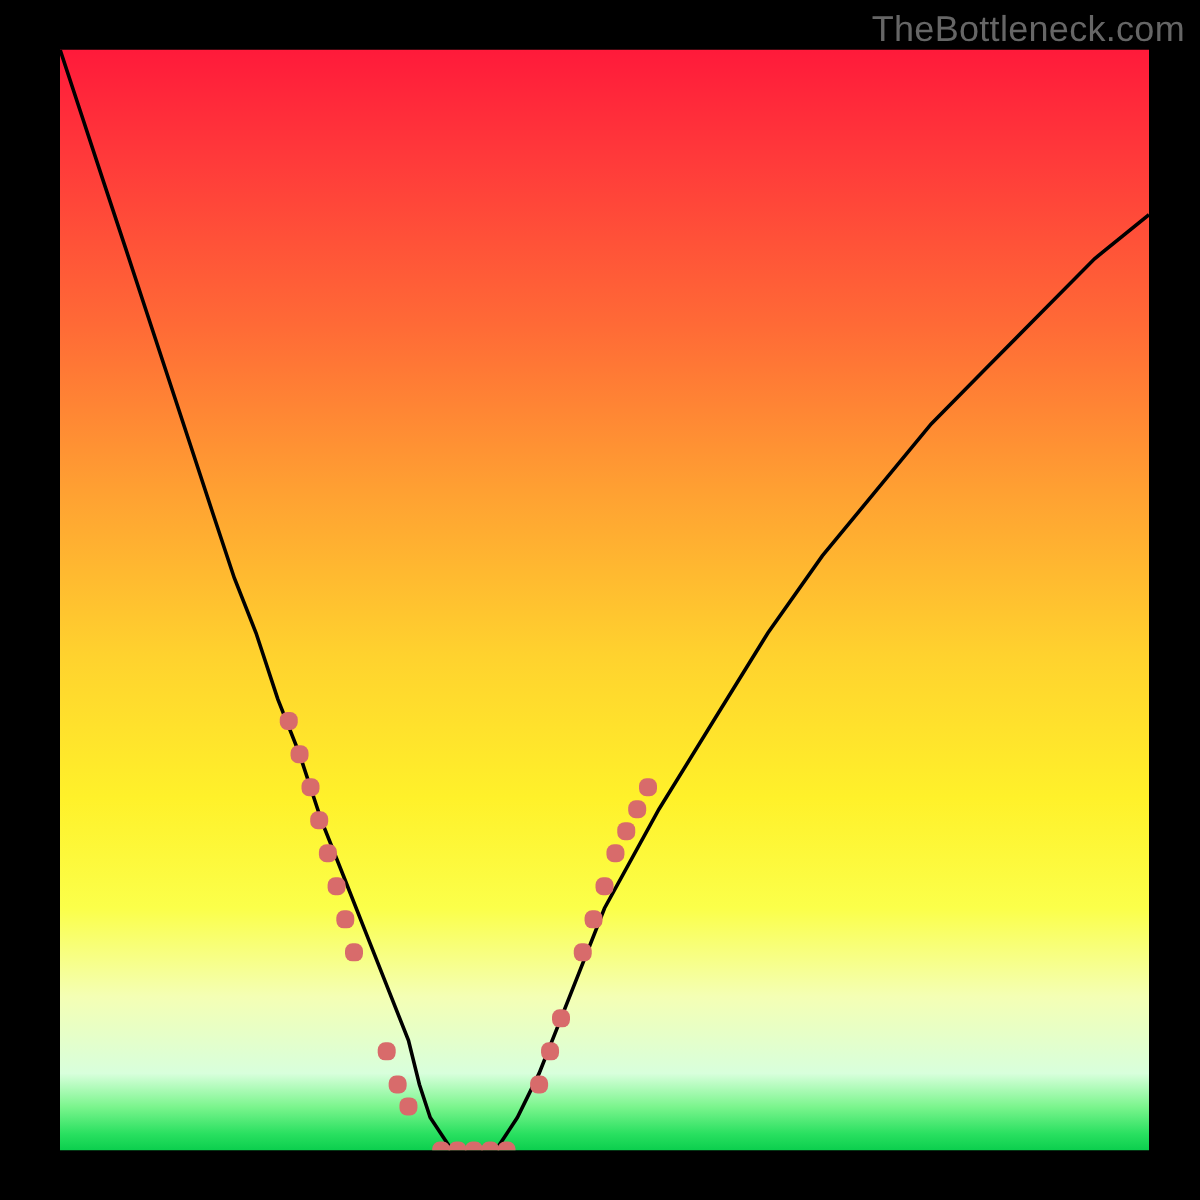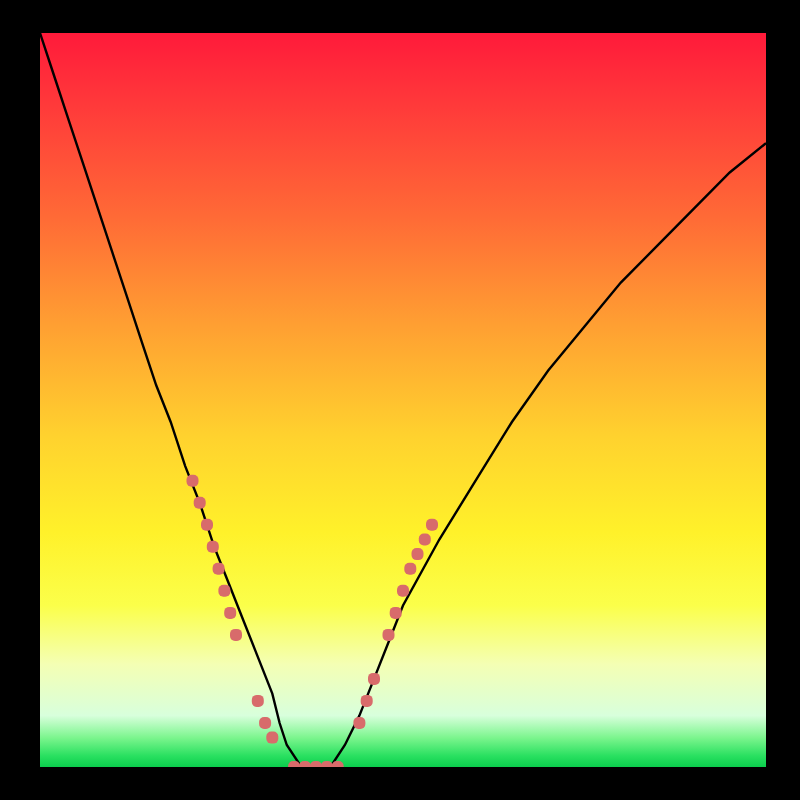--- a/index.html
+++ b/index.html
@@ -96,13 +96,14 @@
           <rect x="349.7" y="573.9" width="12" height="12" rx="5" fill="#d86b6b"></rect>
           <rect x="357.0" y="551.8" width="12" height="12" rx="5" fill="#d86b6b"></rect>
           <rect x="364.3" y="529.8" width="12" height="12" rx="5" fill="#d86b6b"></rect>
           <rect x="371.5" y="515.1" width="12" height="12" rx="5" fill="#d86b6b"></rect>
           <rect x="378.8" y="500.5" width="12" height="12" rx="5" fill="#d86b6b"></rect>
           <rect x="386.0" y="485.8" width="12" height="12" rx="5" fill="#d86b6b"></rect>
         </g>
     </svg>
   </div>
 
+  <div class="watermark">TheBottleneck.com</div>
 </div>
 
 </body></html>

